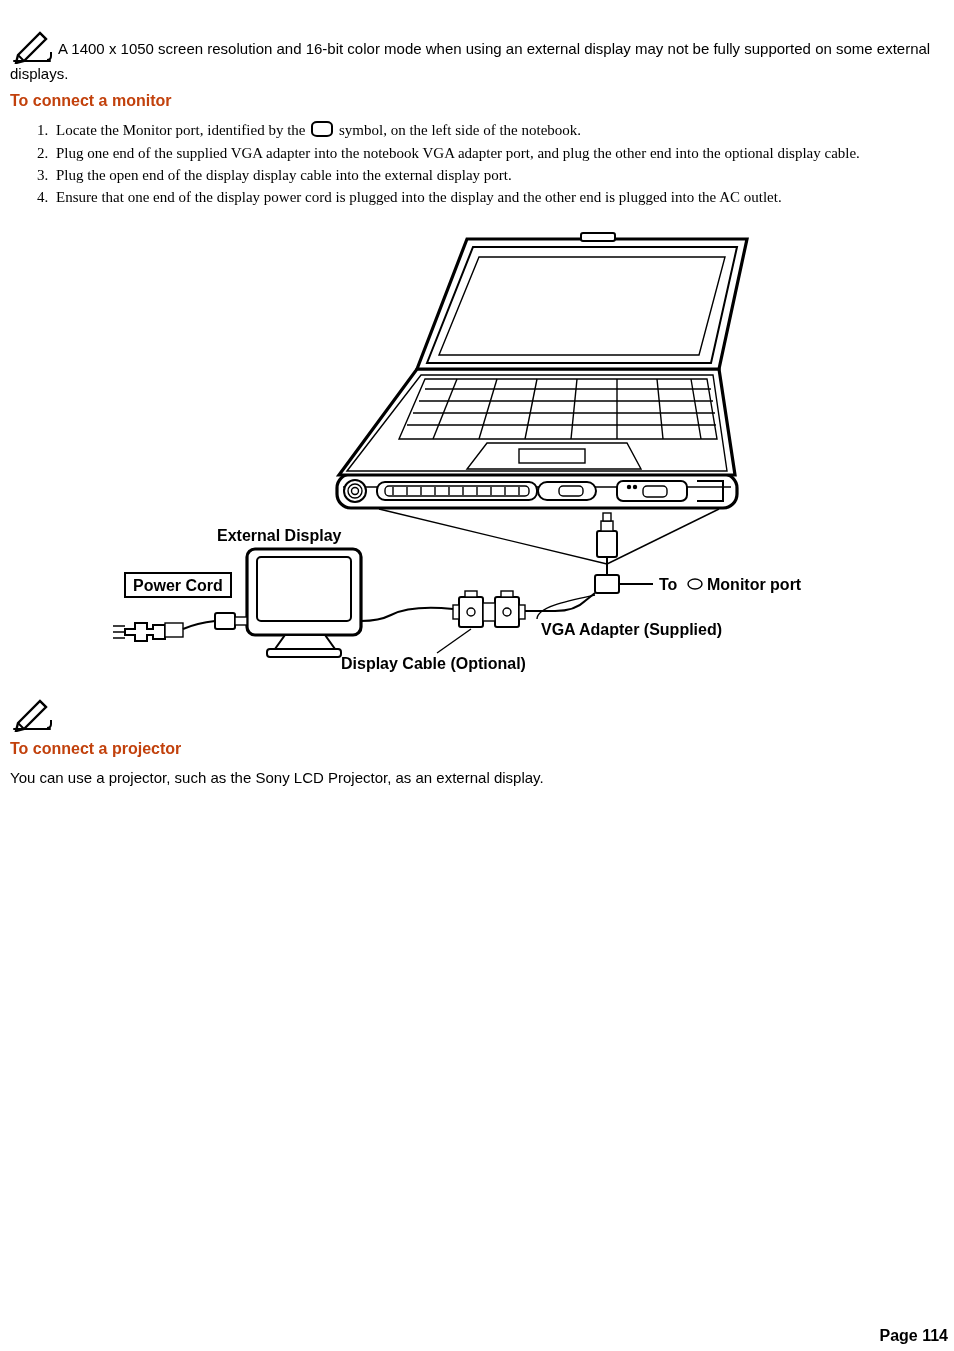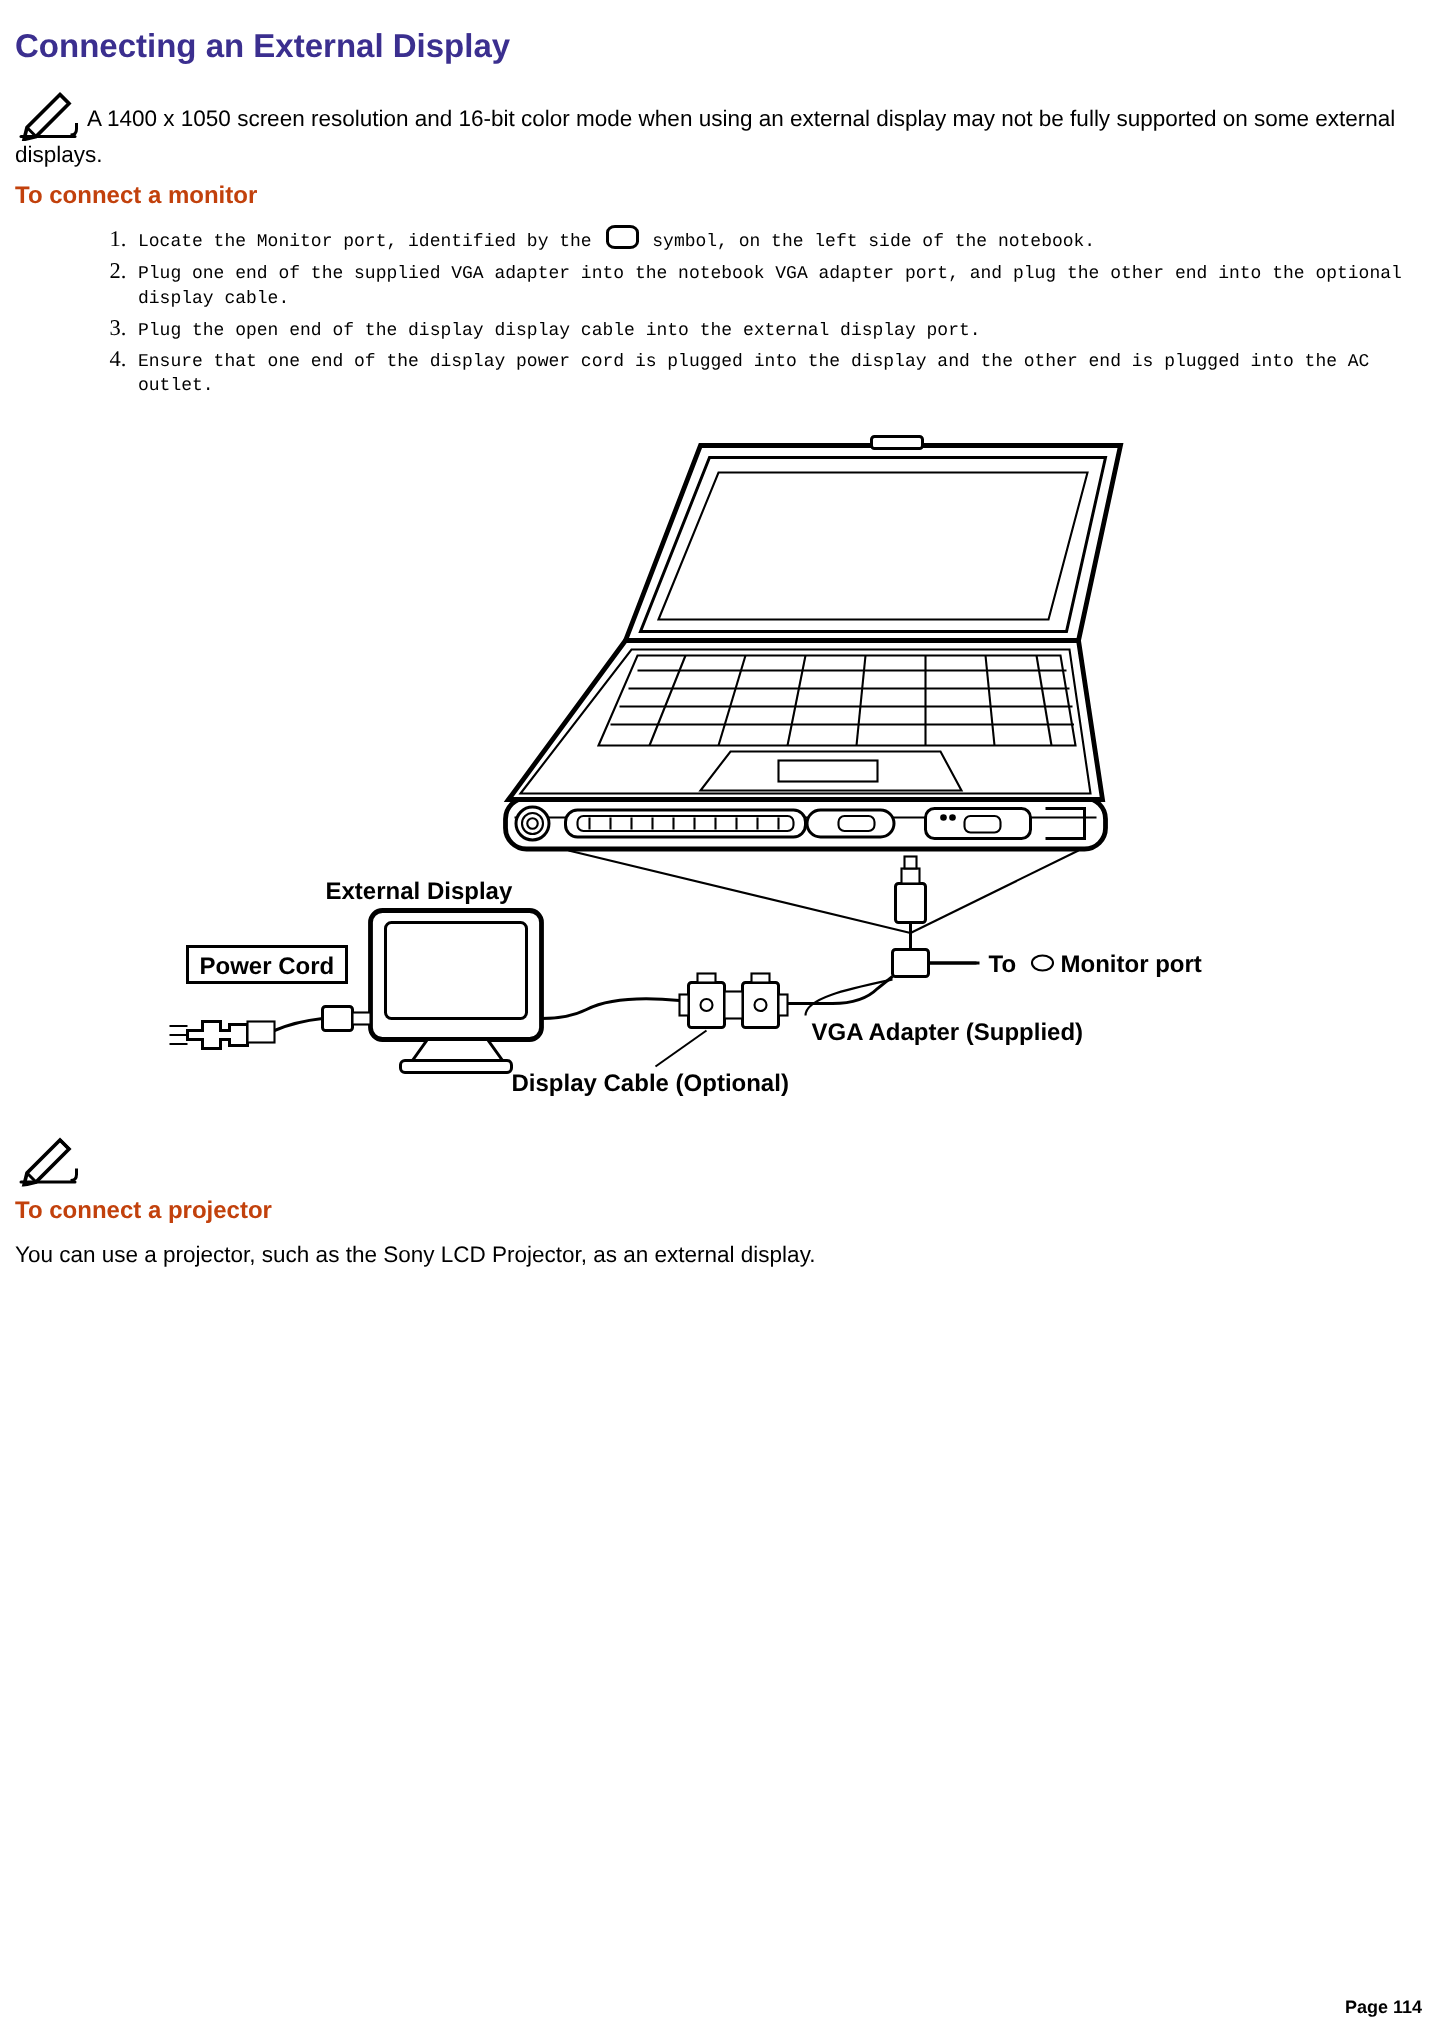--- a/index.html
+++ b/index.html
@@ -39,26 +39,25 @@
   }
   .note .note-icon {
     vertical-align: -10px;
     margin-right: 4px;
   }
   ol.steps {
     margin: 6px 0 14px 24px;
     padding-left: 18px;
   }
   ol.steps li {
-    font-family: Liberation Mono, monospace;
-    font-size: 12px;
+    font-family: Liberation Serif, serif;
+    font-size: 15px;
     line-height: 1.35;
     margin-bottom: 2px;
     padding-left: 4px;
-    margin-left: 36px;
   }
   ol.steps li::marker {
     font-family: "Times New Roman", serif;
     font-size: 15px;
   }
   .inline-port-symbol {
     display: inline-block;
     width: 18px;
     height: 12px;
     border: 2px solid #000;
@@ -68,21 +67,21 @@
   }
   .figure-wrap {
     text-align: center;
     margin: 22px 0 6px 0;
   }
   .page-number {
     position: absolute;
     right: 6px;
     bottom: 6px;
     font-weight: bold;
-    font-size: 12px;
+    font-size: 16px;
   }
 
   
   .fig-label {
     font-family: Arial, Helvetica, sans-serif;
     font-weight: bold;
     font-size: 16px;
     fill: #000;
   }
   .fig-label-box {
@@ -94,21 +93,20 @@
   .fig-line-thick { stroke: #000; stroke-width: 3.2; fill: none; }
   .fig-line-thin { stroke: #000; stroke-width: 1.4; fill: none; }
   .fig-fill-white { fill: #fff; }
   .fig-fill-black { fill: #000; }
 </style>
 </head>
 <body>
 
 <div class="page">
 
-  <div class="h1">Connecting an External Display</div>
 
 
   <div class="note">
     <svg class="note-icon" width="44" height="34" viewBox="0 0 44 34">
       <path d="M30 3 L36 9 L14 31 L6 33 L8 25 Z" fill="none" stroke="#000" stroke-width="2.4"></path>
       <path d="M8 25 L14 31" stroke="#000" stroke-width="2"></path>
       <path d="M30 3 L36 9" stroke="#000" stroke-width="2"></path>
       <rect x="3" y="30" width="38" height="2" rx="1" fill="#000"></rect>
       <path d="M37 30 C40 30 41 28 41 26 L41 22" fill="none" stroke="#000" stroke-width="2"></path>
     </svg><span>A 1400 x 1050 screen resolution and 16-bit color mode when using an external display may not be fully supported on some external displays.</span>

